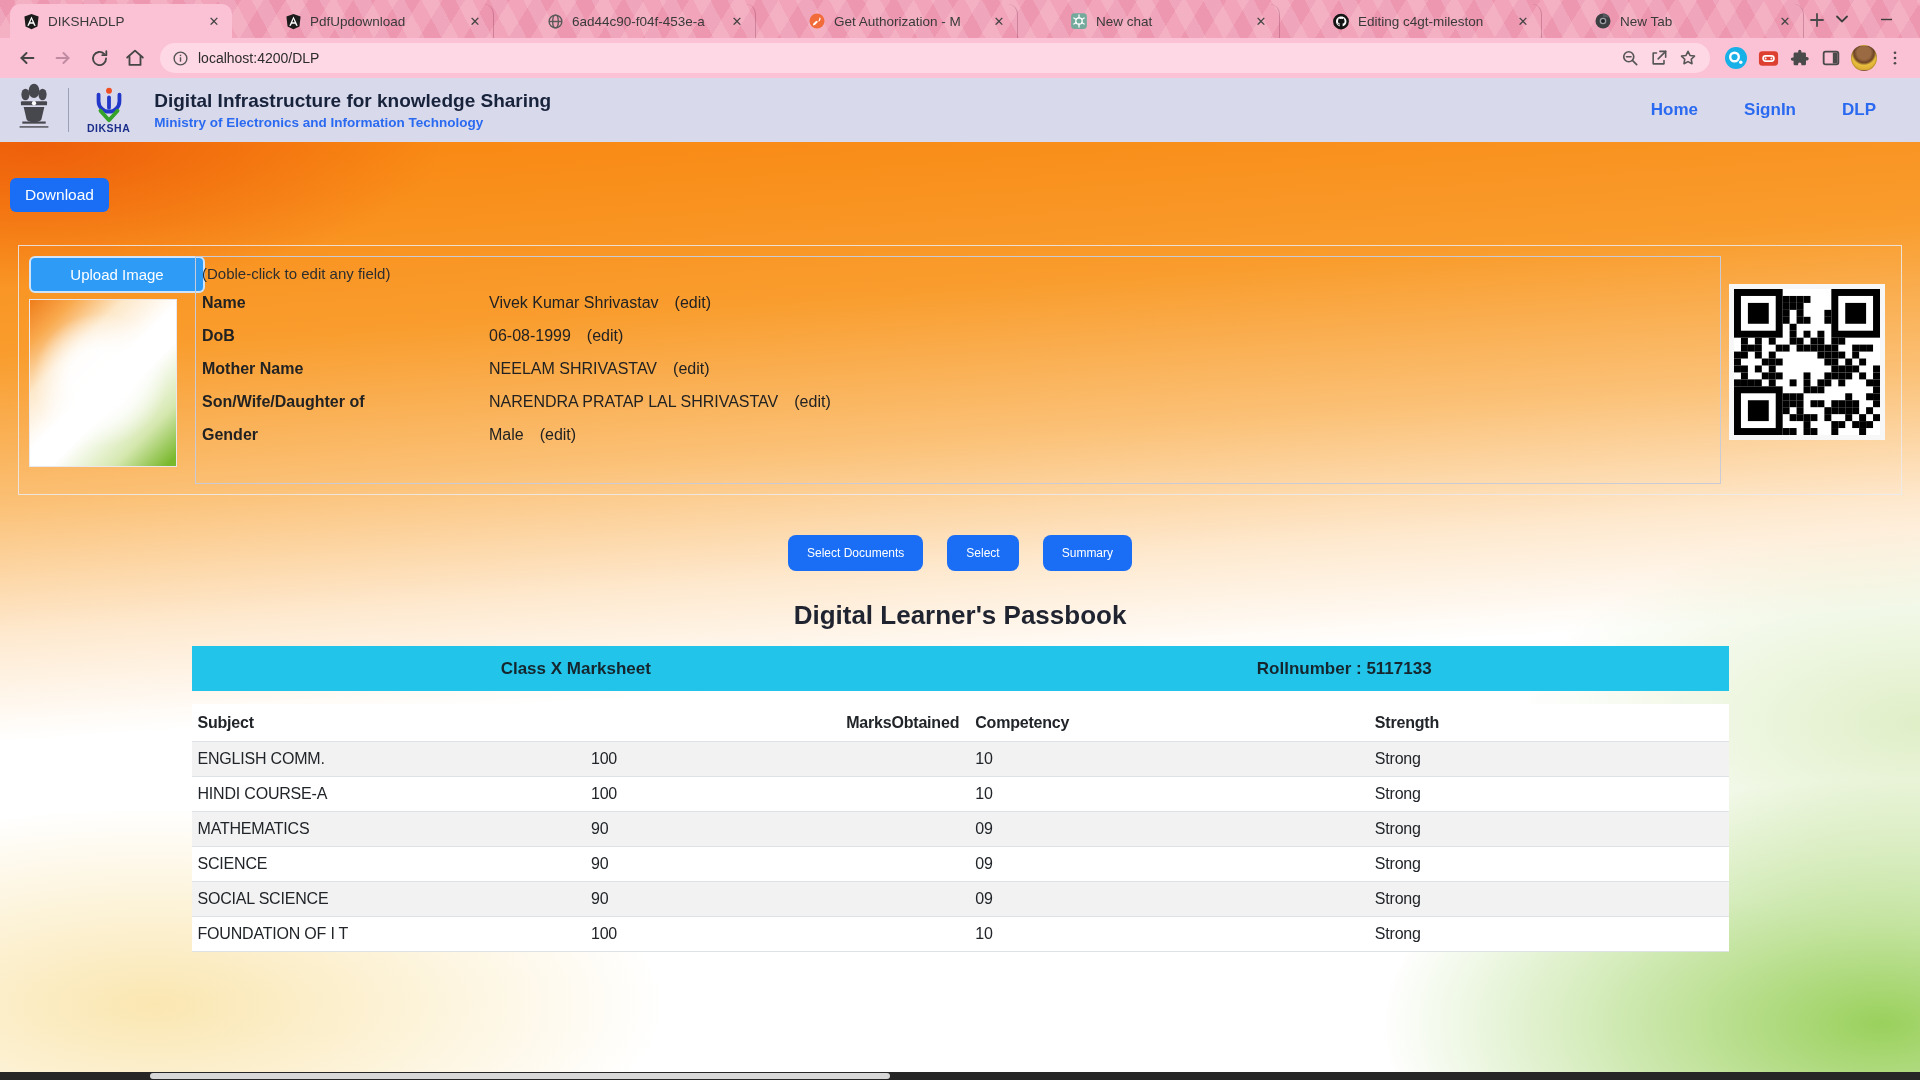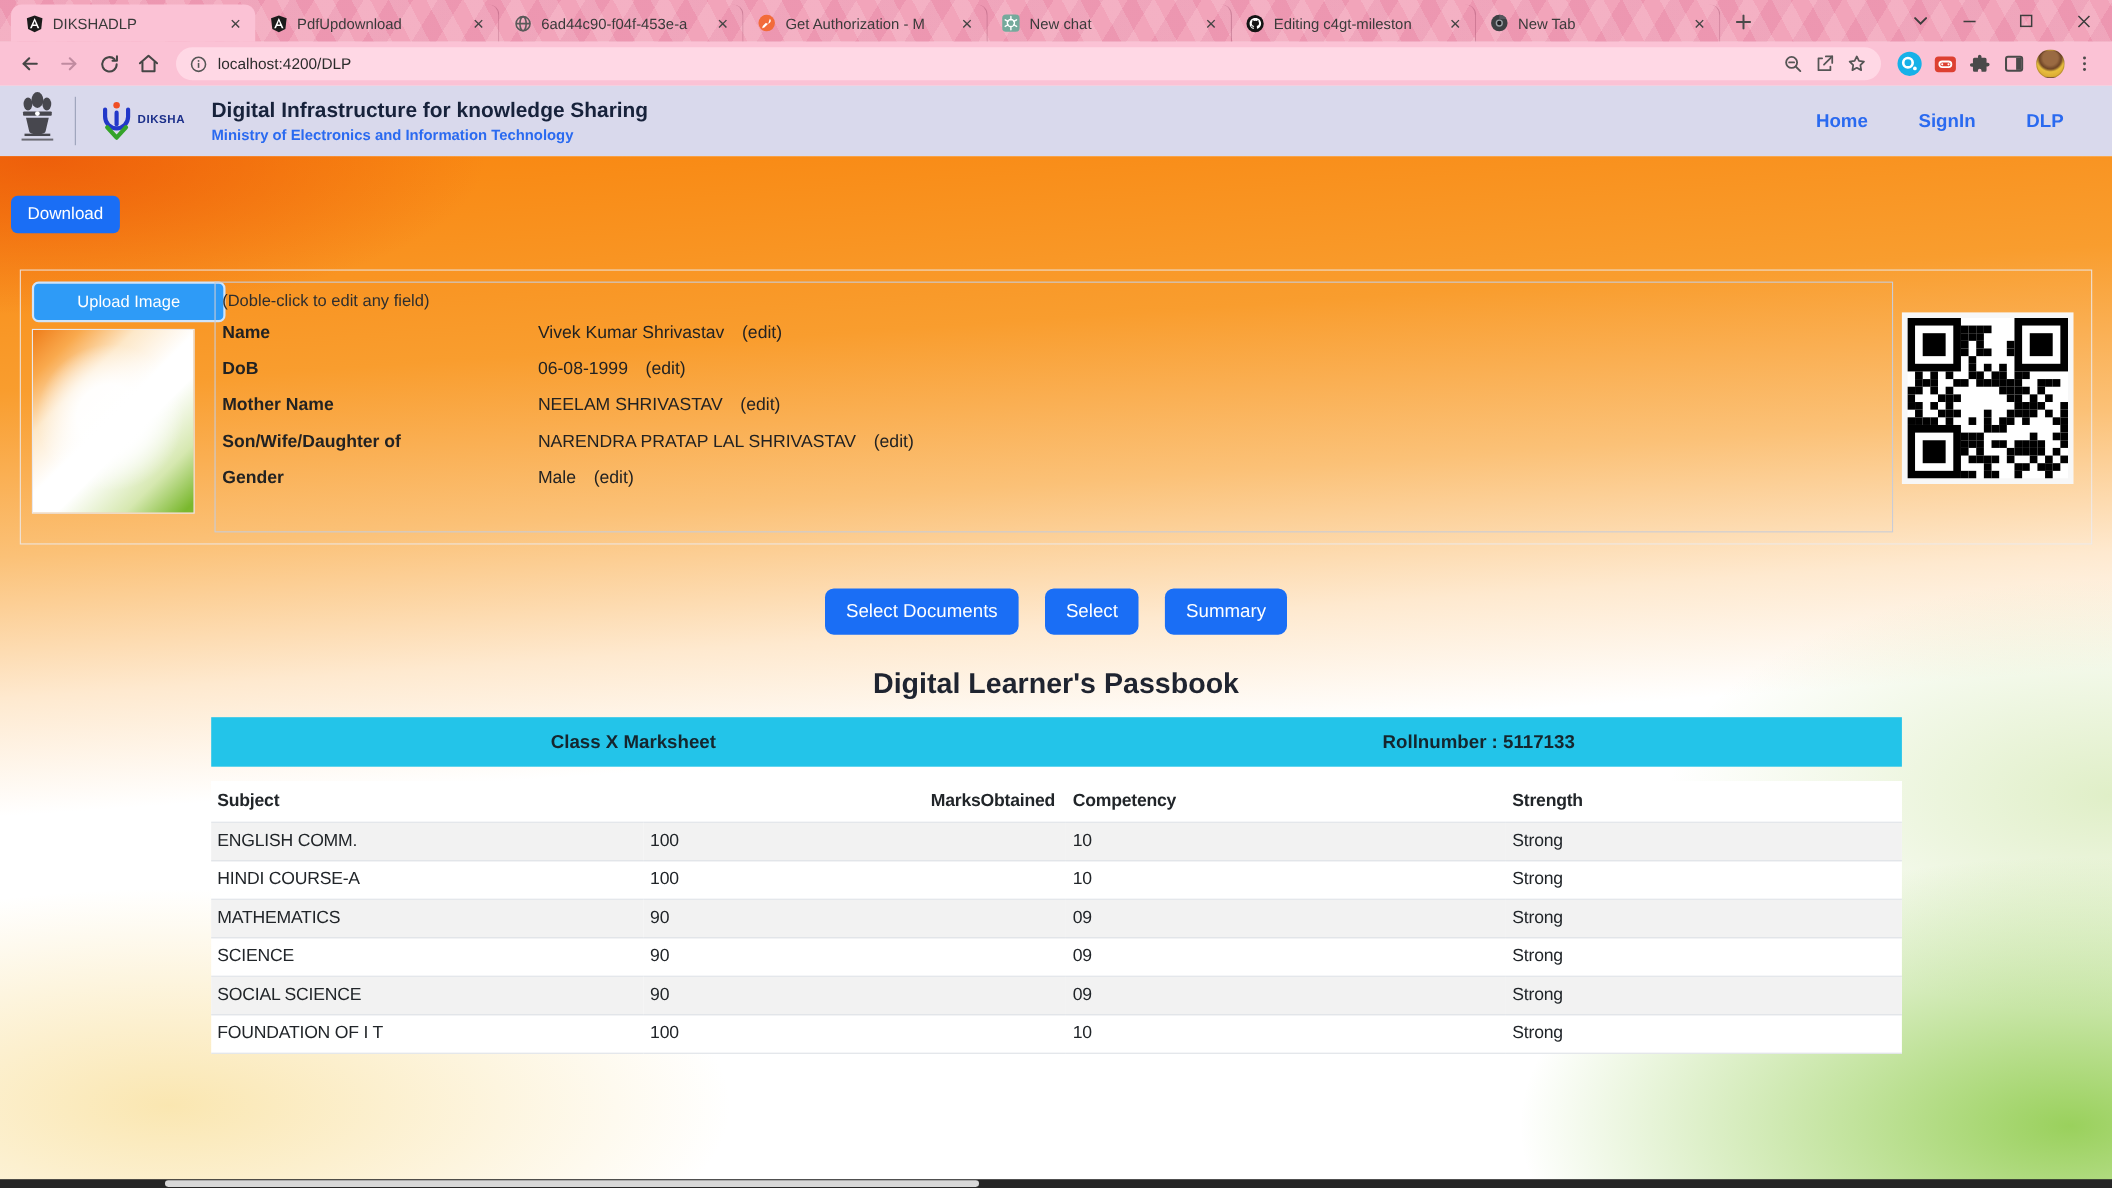--- a/index.html
+++ b/index.html
@@ -38,21 +38,21 @@
   .urlbar .url-text { flex:1; }
   .ext-cluster { display:flex; align-items:center; gap:9px; padding:0 6px; }
   .avatar { width:26px; height:26px; border-radius:50%;
     background:radial-gradient(circle at 50% 28%, #9a6a42 0 32%, #6e4426 48%, #e8bf3e 60%, #d1992b 100%);
     border:1px solid rgba(0,0,0,.15); }
 
   
   .site-header { height:64px; background:#d9d9ec; display:flex; align-items:center; padding:0 0 0 6px; }
   .emblem { margin:0 10px; }
   .hdr-divider { width:1px; height:44px; background:#9aa0b8; margin:0 6px; }
-  .diksha { display:flex; flex-direction:row; align-items:center; margin:12px 12px; }
+  .diksha { display:flex; flex-direction:column; align-items:center; margin:12px 12px; }
   .diksha-caption { font-size:10.5px; font-weight:bold; color:#1b2f8a; letter-spacing:.5px; margin-top:-2px; }
   .hdr-text { margin-left:12px; }
   .hdr-title { font-size:19px; font-weight:bold; color:#17223b; }
   .hdr-sub { font-size:13.5px; font-weight:bold; color:#2a6af0; margin-top:3px; }
   .hdr-nav { margin-left:auto; display:flex; gap:46px; padding-right:44px; }
   .hdr-nav .nav-item { font-size:17px; font-weight:bold; color:#2a6af0; cursor:pointer; }
 
   
   .content {
     position:relative; height:938px; width:1920px;
@@ -87,21 +87,21 @@
   .frow { display:flex; align-items:center; height:33px; font-size:16px; }
   .flabel { width:287px; font-weight:bold; color:#222; flex:none; }
   .fvalue { color:#222; }
   .fedit { margin-left:16px; color:#222; cursor:pointer; }
   .qr-wrap { width:172px; flex:none; display:flex; justify-content:center; }
   .qr-box { margin-top:28px; width:156px; height:156px; background:#f7f7f7; padding:5px; }
 
   .actions { margin-top:40px; display:flex; justify-content:center; gap:24px; }
   .action-btn {
     background:#1a6ef5; color:#fff; border:none; border-radius:8px; font-family:inherit;
-    font-size:17px; padding:11px 19px; cursor:pointer;
+    font-size:12px; padding:11px 19px; cursor:pointer;
   }
   .passbook-title { margin-top:29px; text-align:center; font-size:26px; font-weight:600; color:#1f2430; }
   .banner {
     margin-top:7px; height:44px; background:#f2b20d; display:flex; align-items:center; justify-content:center;
     font-size:28px; font-weight:bold; color:#1e2835;
   }
   .cyanbar {
     width:1537px; margin:15px auto 0; height:45px; background:#23c4e9; display:flex;
     font-size:17px; font-weight:bold; color:#15262e;
   }
@@ -114,21 +114,21 @@
   .mtable tbody tr:nth-child(odd) { background:#f2f2f2; }
   .mtable thead tr { background:#fff; }
 
   .hscrollbar { position:absolute; left:0; bottom:0; width:1920px; height:8px; background:#262626; }
   .hscroll-thumb { position:absolute; left:150px; top:1px; width:740px; height:6px; background:#d8d8d8; border-radius:3px; }
 </style>
 </head>
 <body>
 
 <div class="tabstrip">
-  <div id="tabs-container" style="display:flex; height:34px;">
+  <div id="tabs-container" style="display:flex; height:34px;gap:40px;">
       <div class="tab active">
         <span class="favicon">
           <svg viewBox="0 0 24 24" width="17" height="17">
             <polygon points="12,1.5 22,5 20.4,19 12,23 3.6,19 2,5" fill="#1b1b1b"></polygon>
             <path d="M12 4.8 18 18h-2.3l-1.2-3H9.5l-1.2 3H6Zm1.7 8.2L12 8.6l-1.7 4.4Z" fill="#fff"></path>
           </svg>
         </span>
         <span class="tab-title">DIKSHADLP</span>
         <span class="tab-close">✕</span>
       </div>

